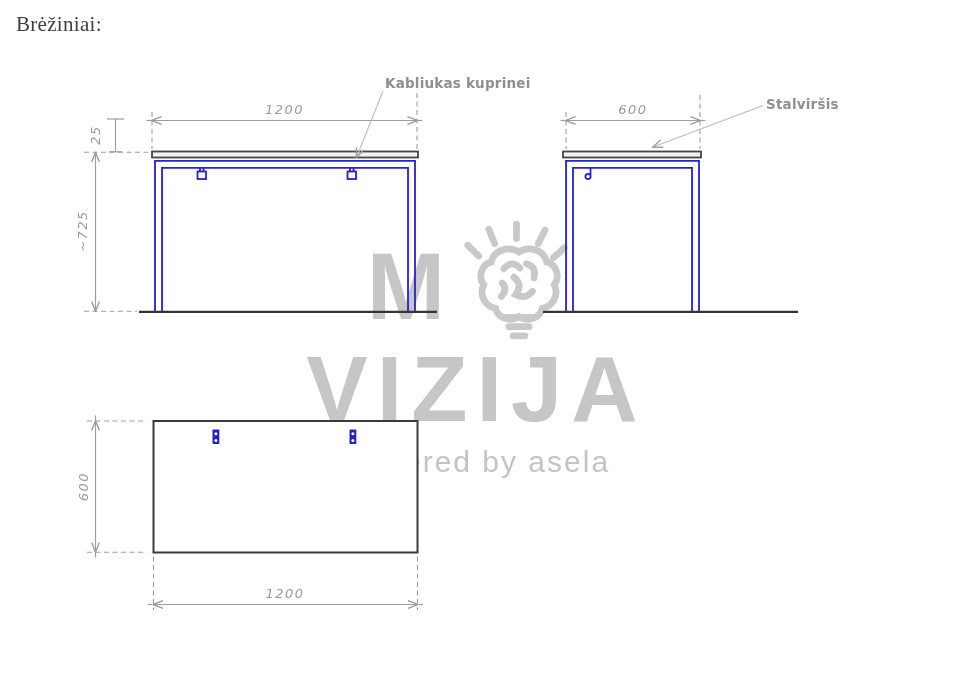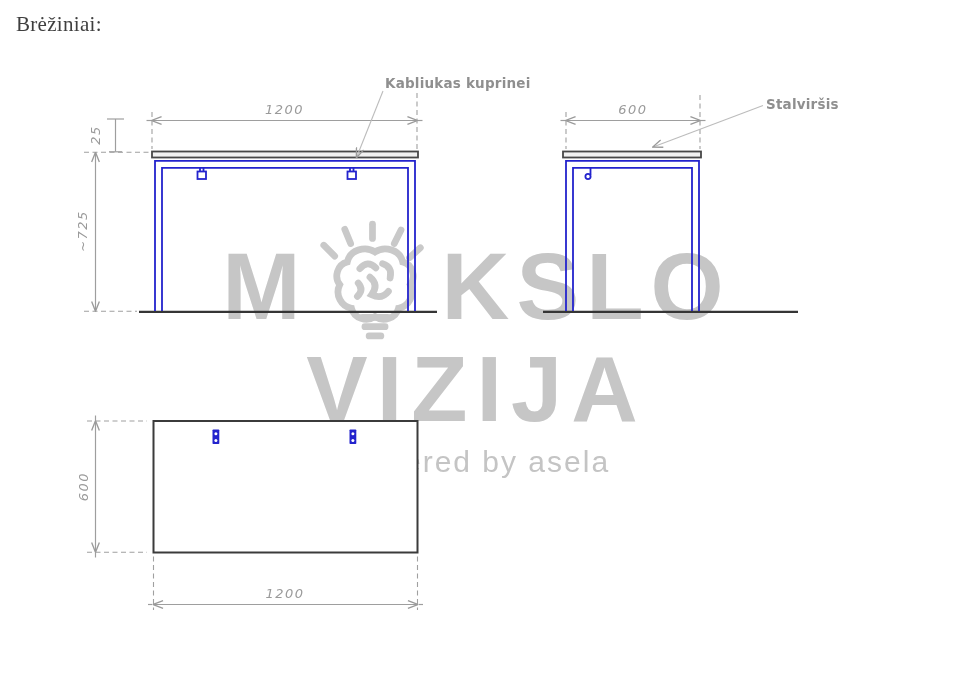--- a/index.html
+++ b/index.html
@@ -75,21 +75,20 @@
           <path d="M57,58 q9,-11 19,-1"></path>
           <path d="M84,52 q12,4 9,17"></path>
           <path d="M55,75 q7,8 -1,16"></path>
           <path d="M69,68 q11,9 2,21 q12,6 20,-4"></path>
 
           <path d="M60,116 h30"></path>
           <path d="M63,127 h24"></path>
           <path d="M68,138 h14"></path>
         </g>
       </svg>
-      <span class="wm-word">KSLO</span>
     </div>
     <div class="wm-line2">VIZIJA</div>
     <div class="wm-tagline">powered by asela</div>
   </div>
 
   <svg class="drawing" width="953" height="684" viewBox="0 0 953 684">
     <defs>
       <marker id="arr" viewBox="0 0 10 8" refX="9.2" refY="4" markerWidth="11" markerHeight="9" orient="auto-start-reverse" markerUnits="userSpaceOnUse">
         <path d="M0.5,0.5 L9.5,4 L0.5,7.5" fill="none" stroke="#9a9a9a" stroke-width="1.2"></path>
       </marker>

